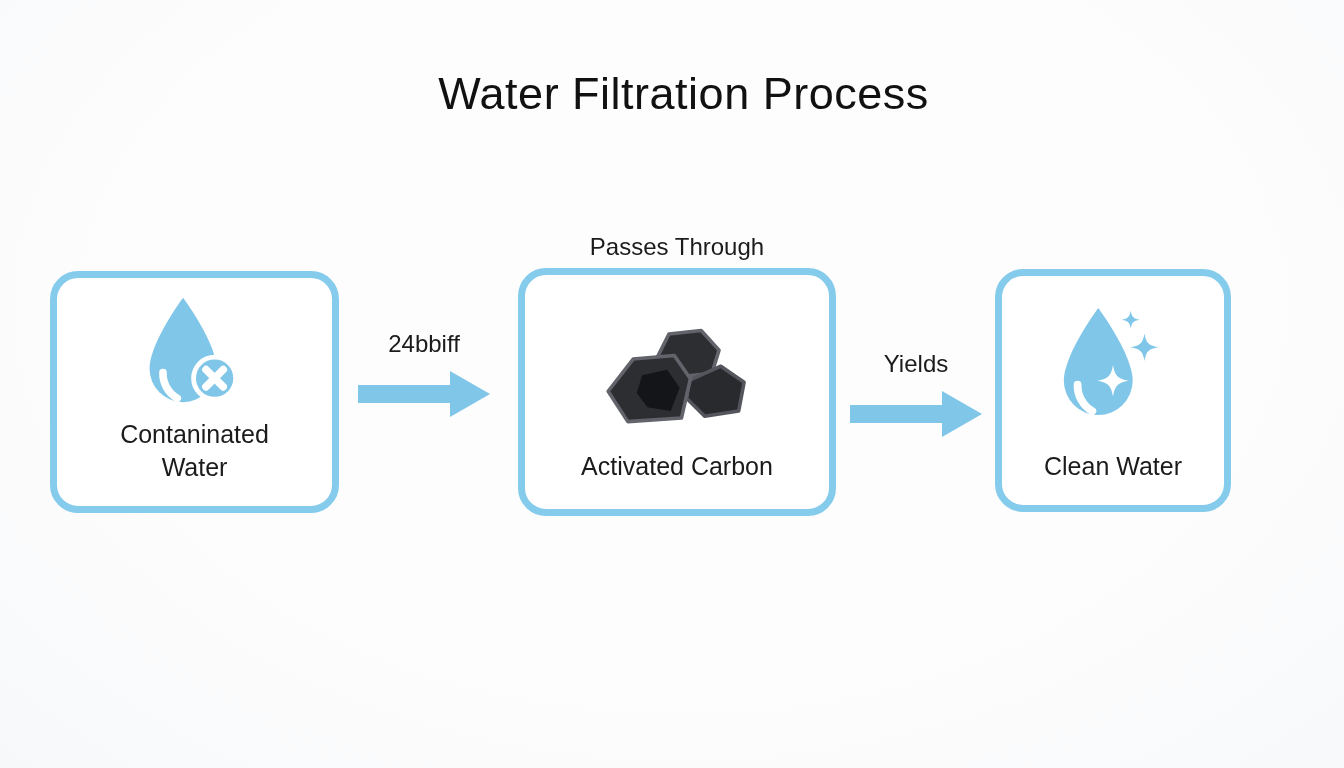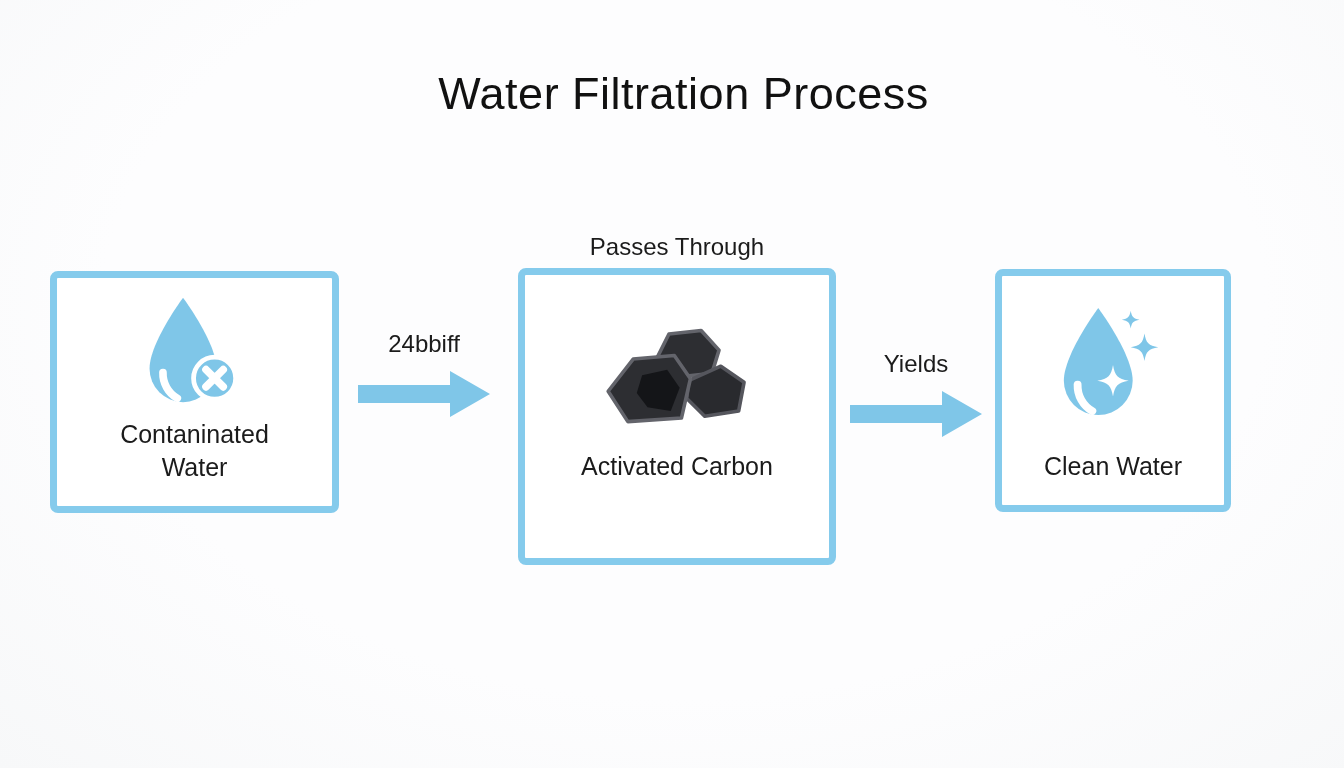--- a/index.html
+++ b/index.html
@@ -8,24 +8,24 @@
     background:radial-gradient(ellipse at 50% 40%, #fdfdfe 60%, #f7f8f9 100%);
     font-family:"Liberation Sans", sans-serif;
     font-weight:normal; color:#1b1b1b; overflow:hidden;padding-left:23px;
   }
   .title {
     position:absolute; top:68px; left:0; width:100%;
     text-align:center; font-size:45px; letter-spacing:0.5px; color:#111;
   }
   .node {
     position:absolute; background:#ffffff;
-    border:7px solid #85cbec; border-radius:8px; box-sizing:border-box;
+    border:7px solid #85cbec; border-radius:28px; box-sizing:border-box;
   }
   #node-1 { left:50px;  top:271px; width:289px; height:242px; }
-  #node-2 { left:518px; top:268px; width:318px; height:297px; }
+  #node-2 { left:518px; top:268px; width:318px; height:248px; }
   #node-3 { left:995px; top:269px; width:236px; height:243px; }
   .node-icon { position:absolute; left:50%; transform:translateX(-50%); }
   #node-1 .node-icon { top:12px; width:110px; height:120px; }
   #node-2 .node-icon { top:50px; width:152px; height:103px; }
   #node-3 .node-icon { top:24px; width:118px; height:123px; }
   .node-label {
     position:absolute; left:0; width:100%; box-sizing:border-box;
     text-align:center; font-size:25px; line-height:33px;
   }
   #node-1 .node-label { top:140px; padding:0 46px; }

